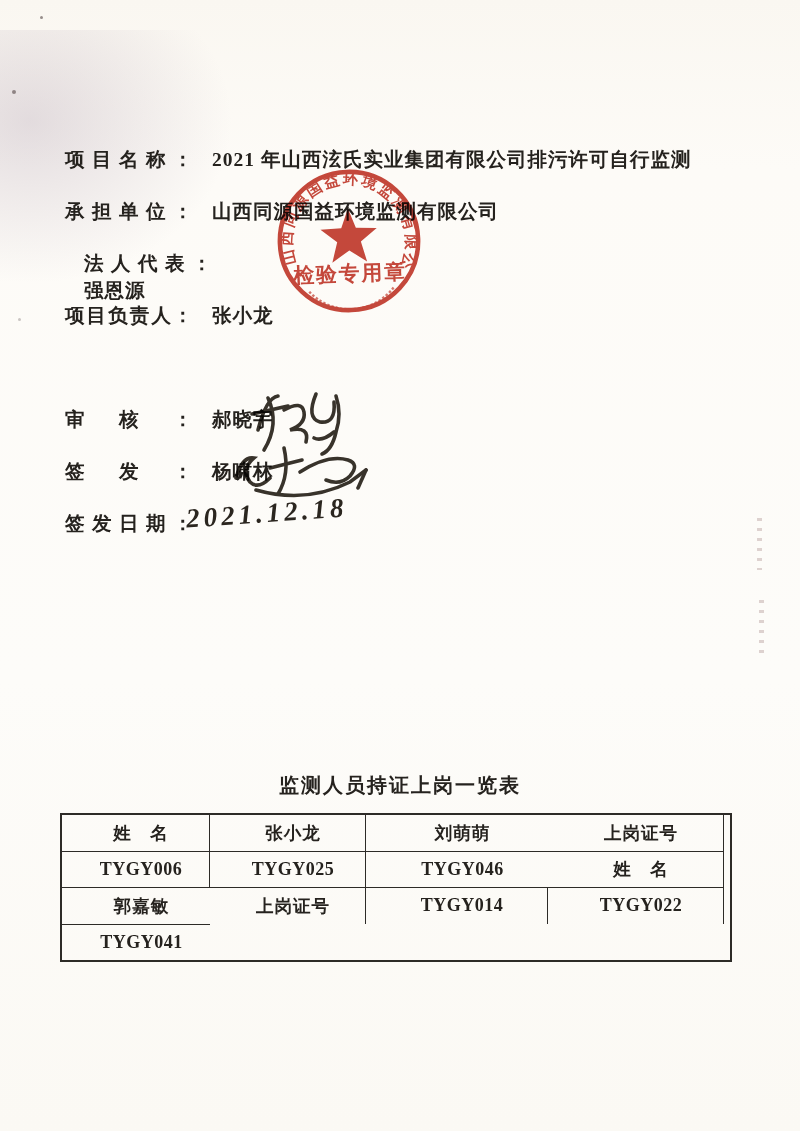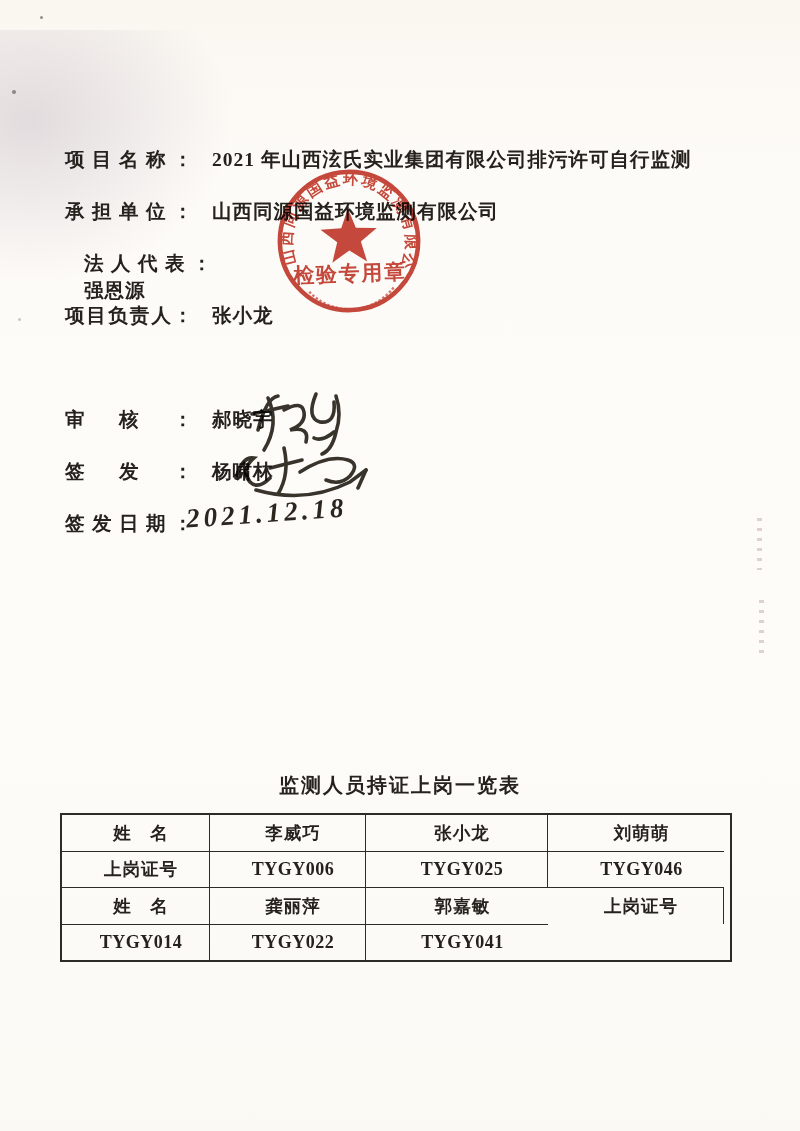--- a/index.html
+++ b/index.html
@@ -141,31 +141,29 @@
       <textPath href="#stampArc" startOffset="4">山西同源国益环境监测有限公司</textPath>
     </text>
     <text x="80" y="120" text-anchor="middle" font-size="21" font-weight="700" fill="#c23b2e" letter-spacing="2" font-family="Liberation Sans, sans-serif">检验专用章</text>
     <path d="M38,130 A56,56 0 0 0 124,128" fill="none" stroke="#c23b2e" stroke-width="2.4" stroke-dasharray="2.5,2" opacity=".75"></path>
   </svg>
 
   <div class="roster-title">监测人员持证上岗一览表</div>
 
   <div class="roster">
     <div class="cell">姓　名</div>
-    <div class="cell">李威巧</div>
     <div class="cell">张小龙</div>
     <div class="cell last-col">刘萌萌</div>
 
     <div class="cell">上岗证号</div>
     <div class="cell code">TYGY006</div>
     <div class="cell code">TYGY025</div>
     <div class="cell code last-col">TYGY046</div>
 
     <div class="cell">姓　名</div>
-    <div class="cell">龚丽萍</div>
     <div class="cell last-col">郭嘉敏</div>
 
     <div class="cell last-row">上岗证号</div>
     <div class="cell code last-row">TYGY014</div>
     <div class="cell code last-row">TYGY022</div>
     <div class="cell code last-col last-row">TYGY041</div>
   </div>
 
 </div>
 

